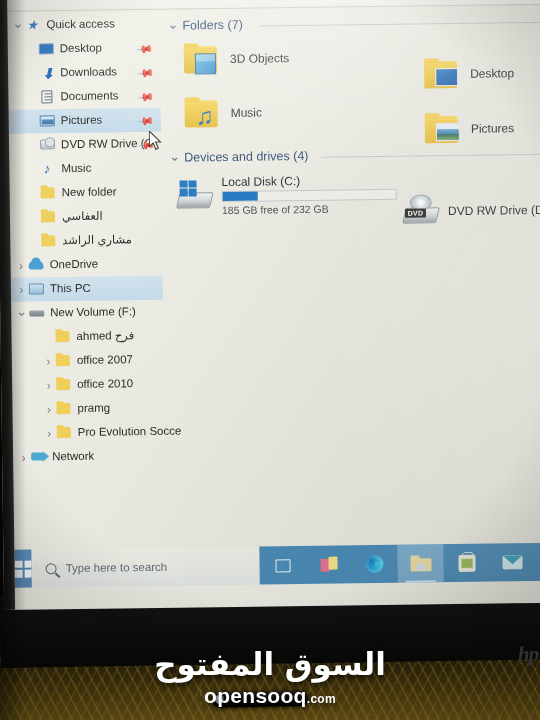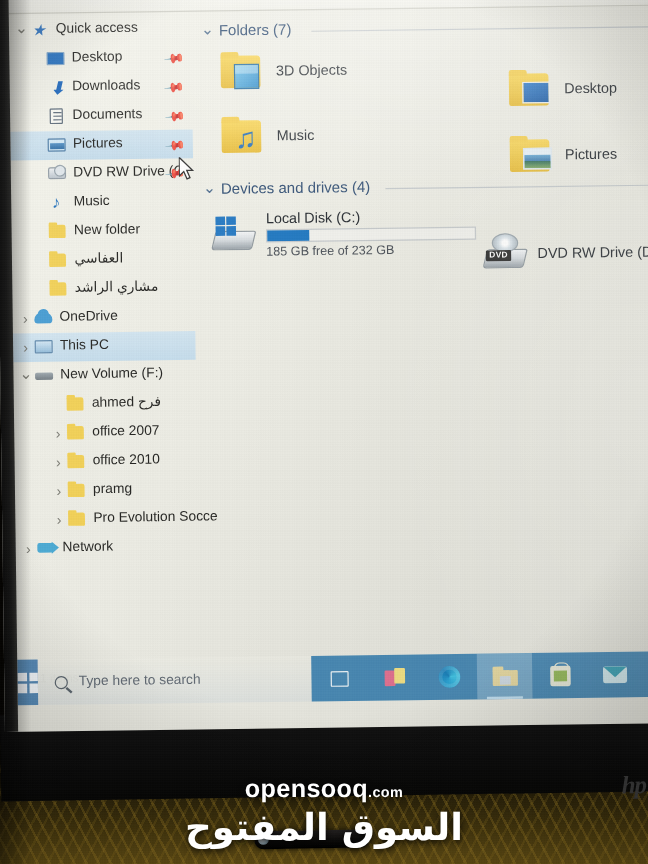--- a/index.html
+++ b/index.html
@@ -644,18 +644,18 @@
     </div>
 
     <div id="glare"></div>
   </div>
 
   <div id="vignette"></div>
   <div id="softblur"></div>
   <div id="noise"></div>
 
   <div id="watermark">
+    <div id="wm-ar">السوق المفتوح</div>
     <div id="wm-en">
       <span>opensooq</span><span class="tld">.com</span>
     </div>
-    <div id="wm-ar">السوق المفتوح</div>
   </div>
 </div>
 
 </body></html>

